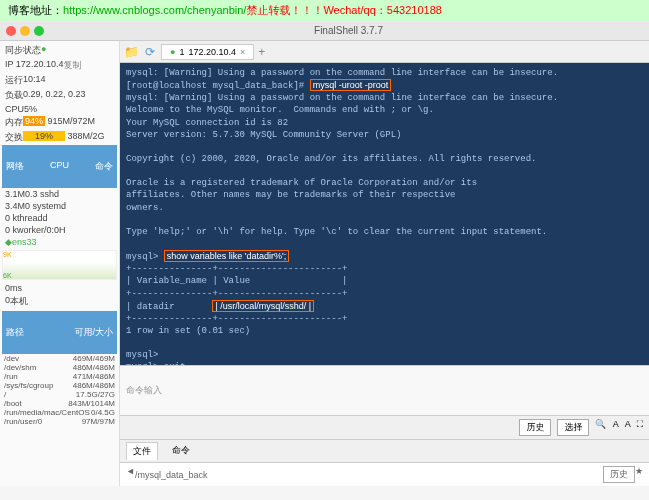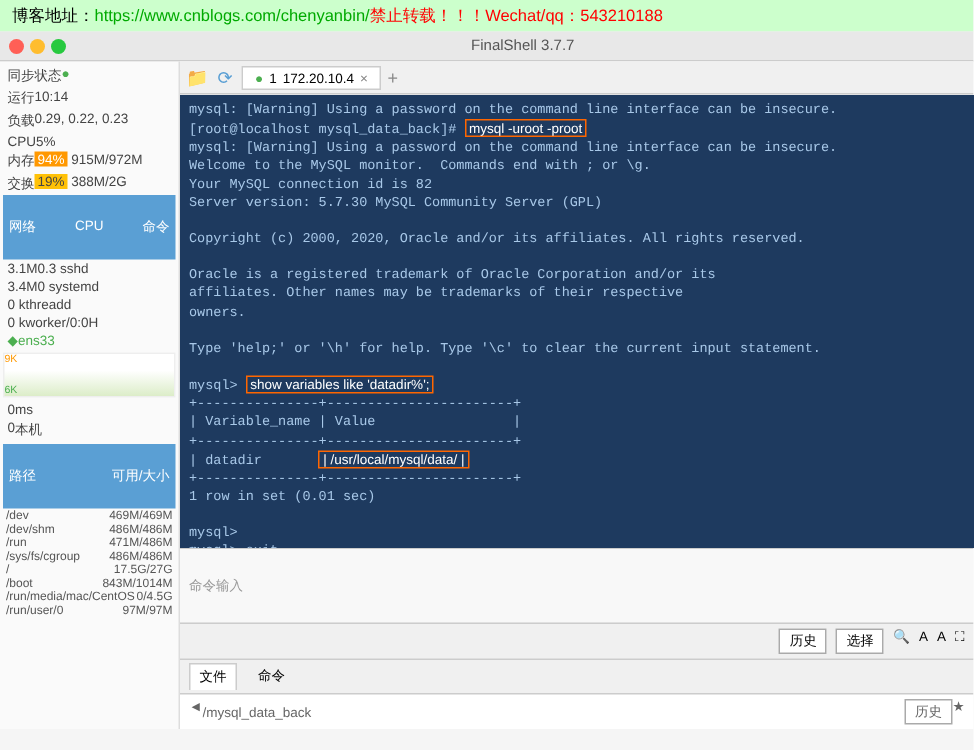--- a/index.html
+++ b/index.html
@@ -55,38 +55,42 @@
   <div class="title">FinalShell 3.7.7</div>
 </div>
 
 <div class="main">
   <div class="sidebar">
     <div class="side-row">
         <span>同步状态</span>
         <span style="color:#4caf50">●</span>
       </div>
     <div class="side-row">
+        <span><span>IP</span> <span>172.20.10.4</span></span>
+        <span style="color:#888">复制</span>
+      </div>
+    <div class="side-row">
         <span>运行</span>
         <span>10:14</span>
       </div>
     <div class="side-row">
         <span>负载</span>
         <span>0.29, 0.22, 0.23</span>
       </div>
     <div class="side-row">
         <span>CPU</span>
         <span>5%</span>
       </div>
     <div class="side-row">
         <span>内存</span>
         <span><span style="background:#ff9800;color:#fff;padding:0 2px">94%</span> <span>915M/972M</span></span>
       </div>
     <div class="side-row">
         <span>交换</span>
-        <span><span style="background:#ffc107;padding:0 2px">19%</span> <span>388M/2G</span></span>
+        <span><span style="background:#ffc107;padding:0 12px">19%</span> <span>388M/2G</span></span>
       </div>
     <div class="side-header">
         <span>网络</span>
         <span>CPU</span>
         <span>命令</span>
       </div>
     <div id="procs">
         <div class="side-row">
           <span>3.1M</span>
           <span>0.3 sshd</span>
@@ -182,21 +186,21 @@
 Oracle is a registered trademark of Oracle Corporation and/or its
 affiliates. Other names may be trademarks of their respective
 owners.
 
 Type 'help;' or '\h' for help. Type '\c' to clear the current input statement.
 
 mysql&gt; <span class="hl">show variables like 'datadir%';</span>
 +---------------+-----------------------+
 | Variable_name | Value                 |
 +---------------+-----------------------+
-| datadir       <span class="hl">| /usr/local/mysql/data/ |</span>
+| datadir       <span class="hl">| /usr/local/mysql/sshd/ |</span>
 +---------------+-----------------------+
 1 row in set (0.01 sec)
 
 mysql&gt;
 mysql&gt; exit
 Bye
 [root@localhost mysql_data_back]# <span class="hl">cat /usr/local/mysql/my.cnf</span>
 
 port = 3306
 sql_mode=NO_ENGINE_SUBSTITUTION,STRICT_TRANS_TABLES

